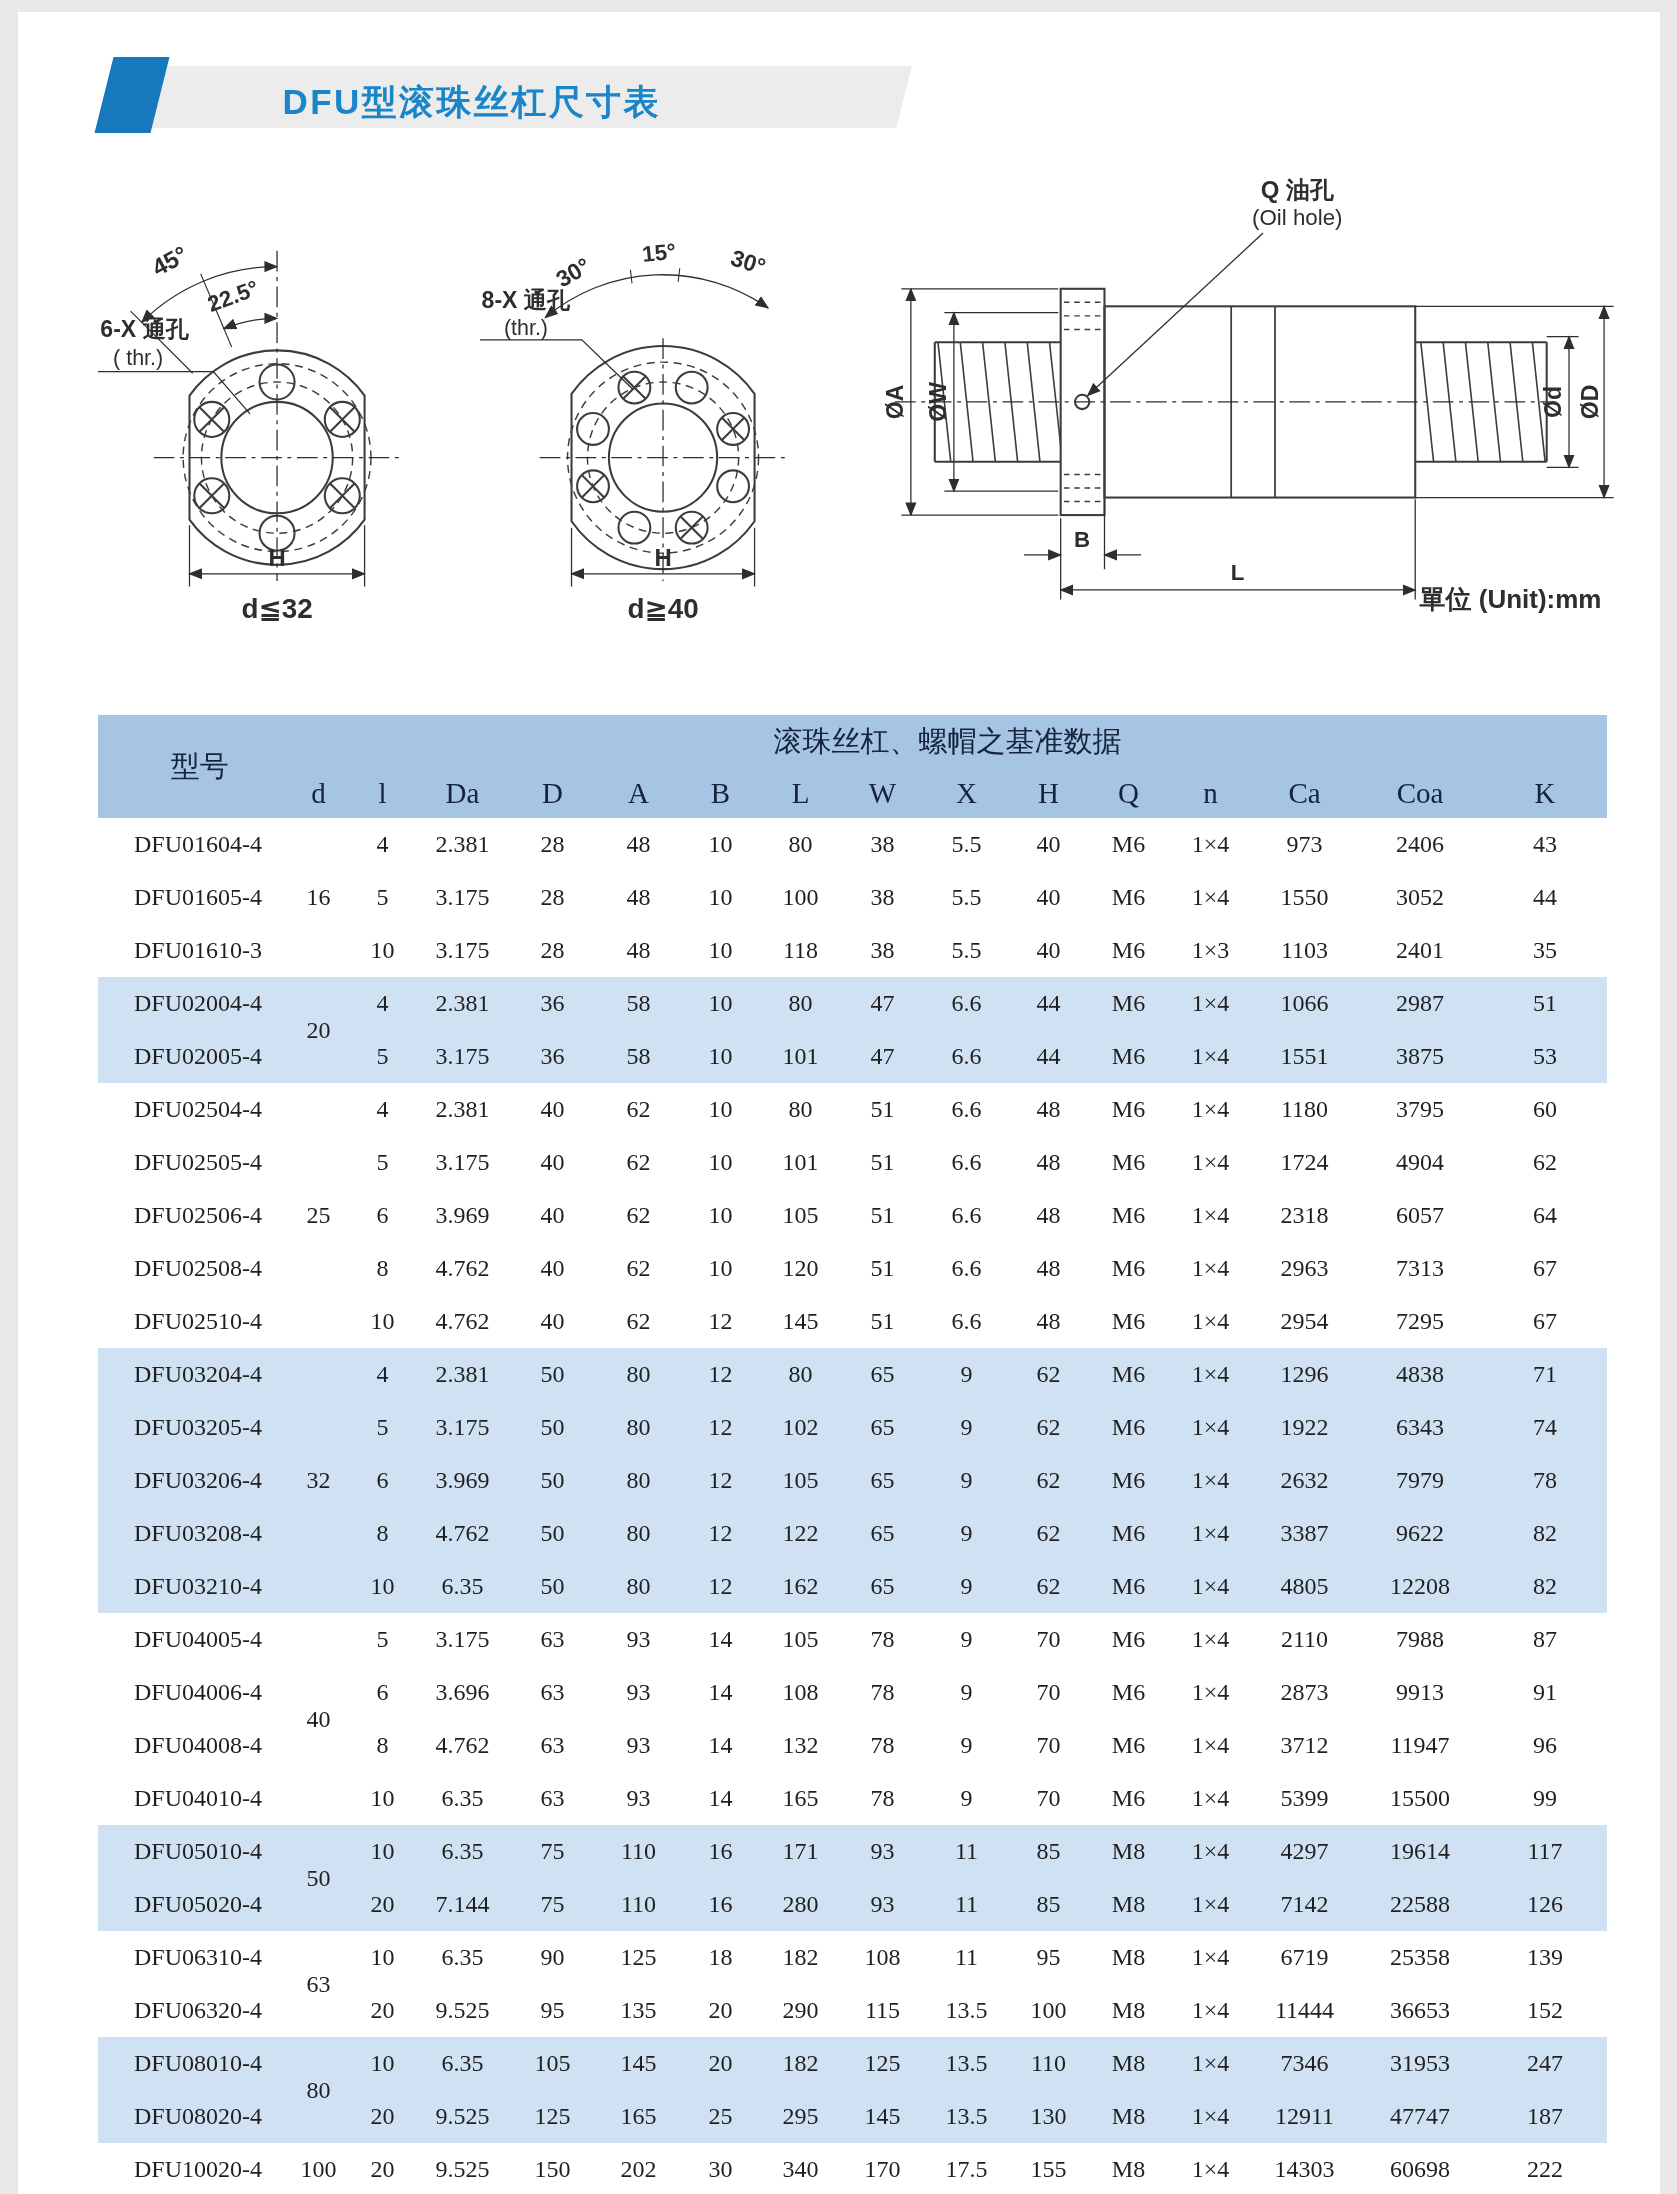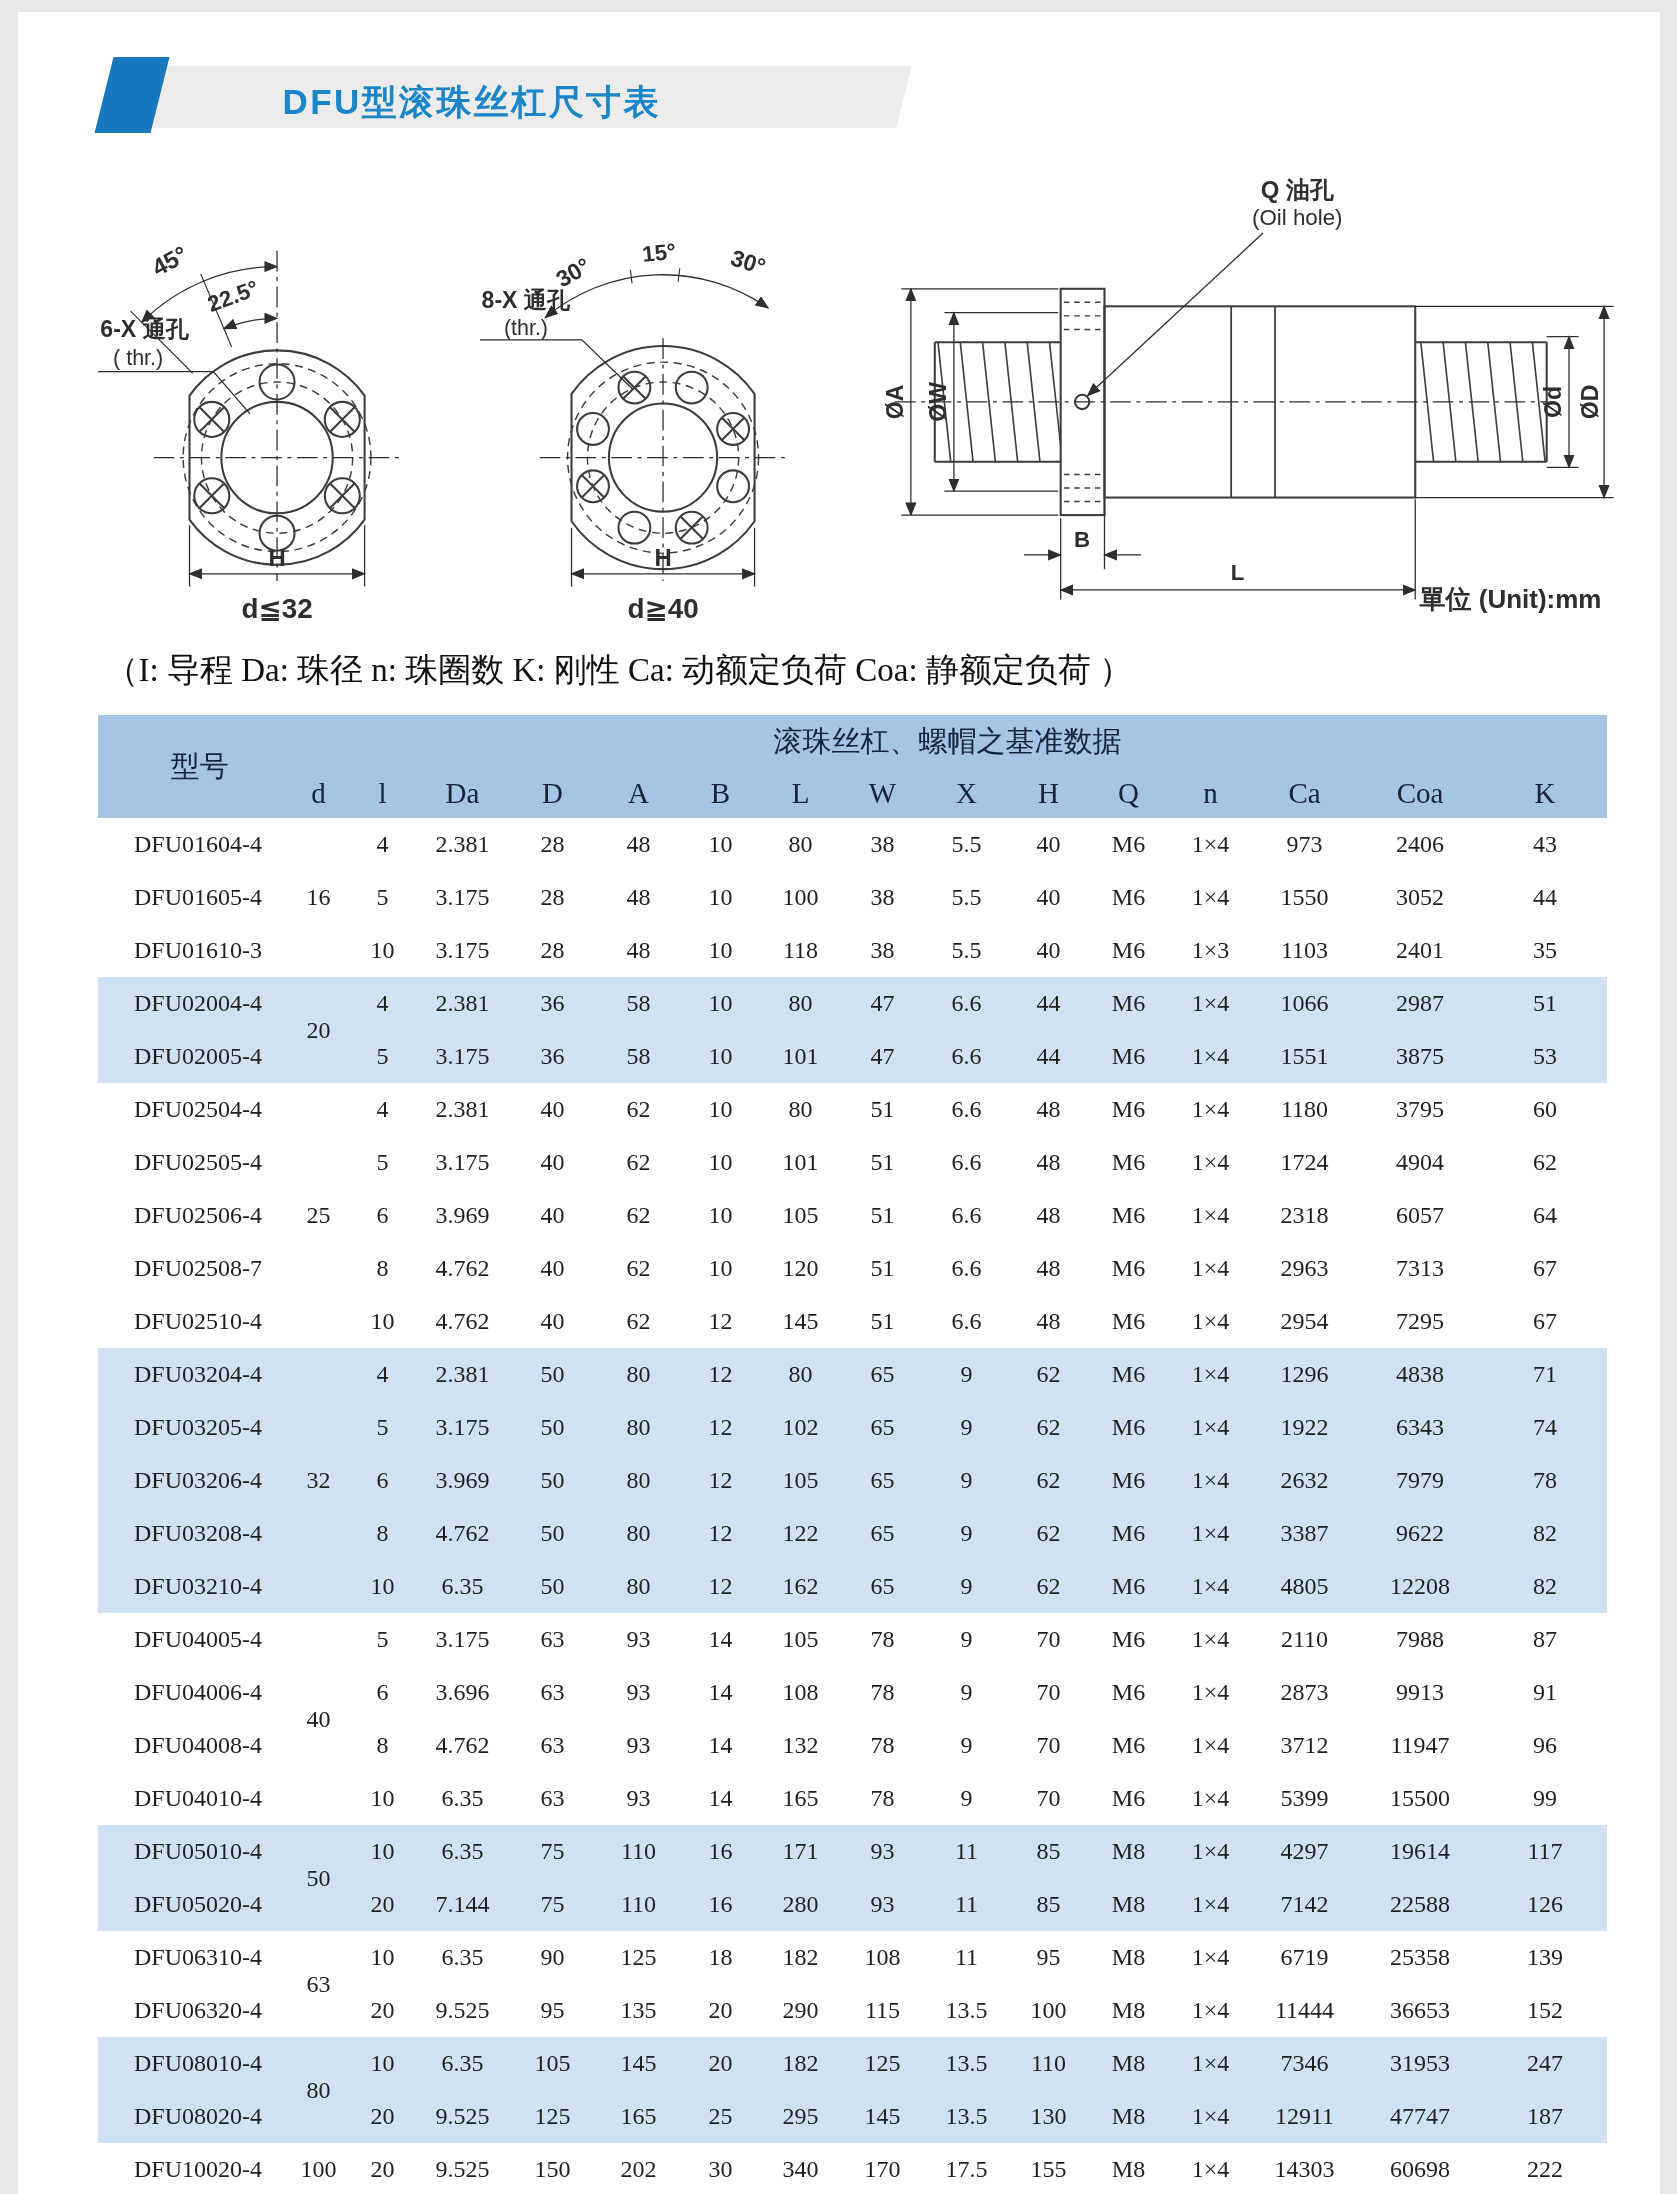--- a/index.html
+++ b/index.html
@@ -198,21 +198,20 @@
     <text x="60" y="330" font-size="29" font-weight="bold" text-anchor="middle" transform="rotate(-90 60 330)">ØA</text>
     <text x="114" y="330" font-size="29" font-weight="bold" text-anchor="middle" transform="rotate(-90 114 330)">ØW</text>
     <text x="886" y="330" font-size="29" font-weight="bold" text-anchor="middle" transform="rotate(-90 886 330)">Ød</text>
     <text x="932" y="330" font-size="29" font-weight="bold" text-anchor="middle" transform="rotate(-90 932 330)">ØD</text>
     <text x="285" y="512" font-size="28" font-weight="bold" text-anchor="middle">B</text>
     <text x="480" y="554" font-size="28" font-weight="bold" text-anchor="middle">L</text>
   </svg>
 
   <div class="unit-note">單位 (Unit):mm</div>
 
-  <div class="legend">（I: 导程 Da: 珠径 n: 珠圈数 K: 刚性 Ca: 动额定负荷 Coa: 静额定负荷 ）</div>
 
   <table class="spec">
     <colgroup>
       <col style="width:191px">
         <col style="width:60px">
         <col style="width:68px">
         <col style="width:92px">
       <col style="width:88px">
         <col style="width:84px">
         <col style="width:80px">
@@ -383,21 +382,21 @@
           <td>51</td>
           <td>6.6</td>
           <td>48</td>
           <td>M6</td>
           <td>1×4</td>
           <td>2318</td>
           <td>6057</td>
           <td>64</td>
         </tr>
         <tr>
-          <td class="model">DFU02508-7</td>
+          <td class="model">DFU02508-4</td>
           <td>8</td>
           <td>4.762</td>
           <td>40</td>
           <td>62</td>
           <td>10</td>
           <td>120</td>
           <td>51</td>
           <td>6.6</td>
           <td>48</td>
           <td>M6</td>

